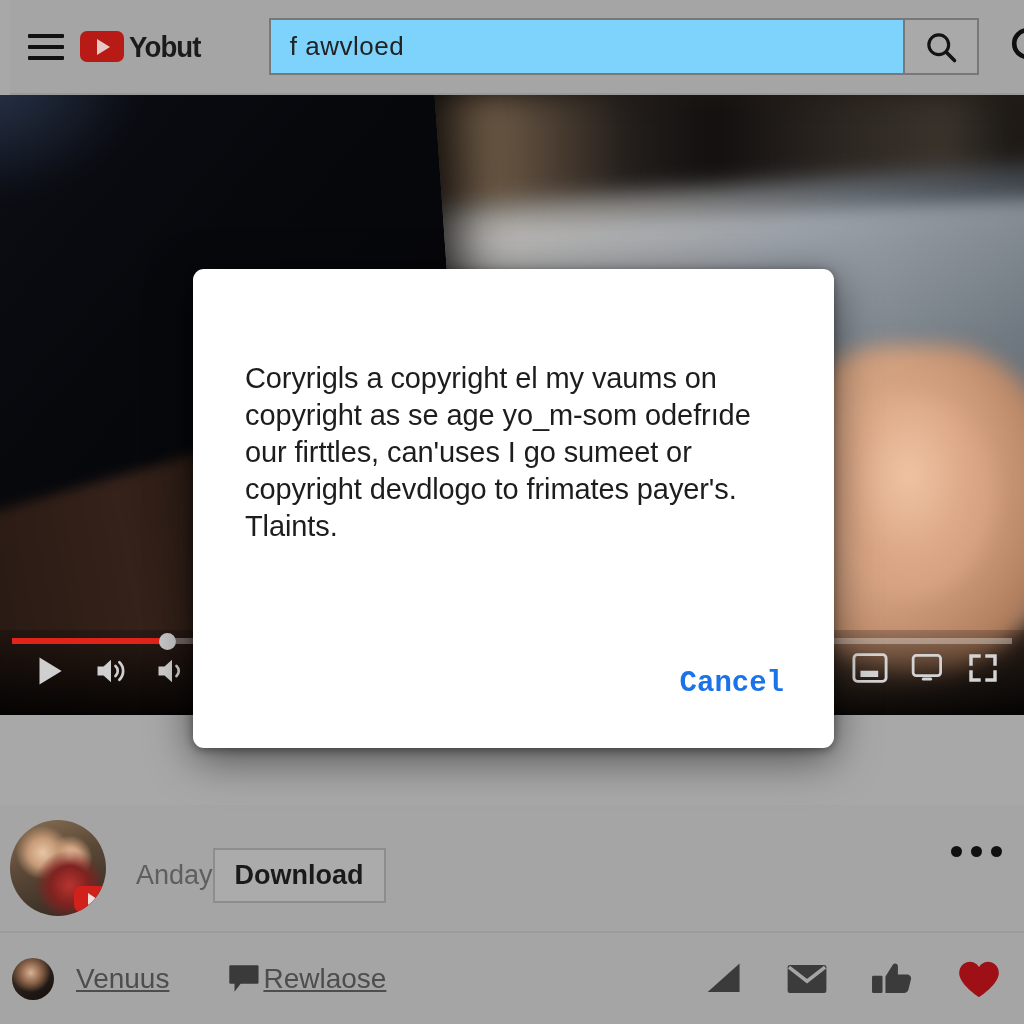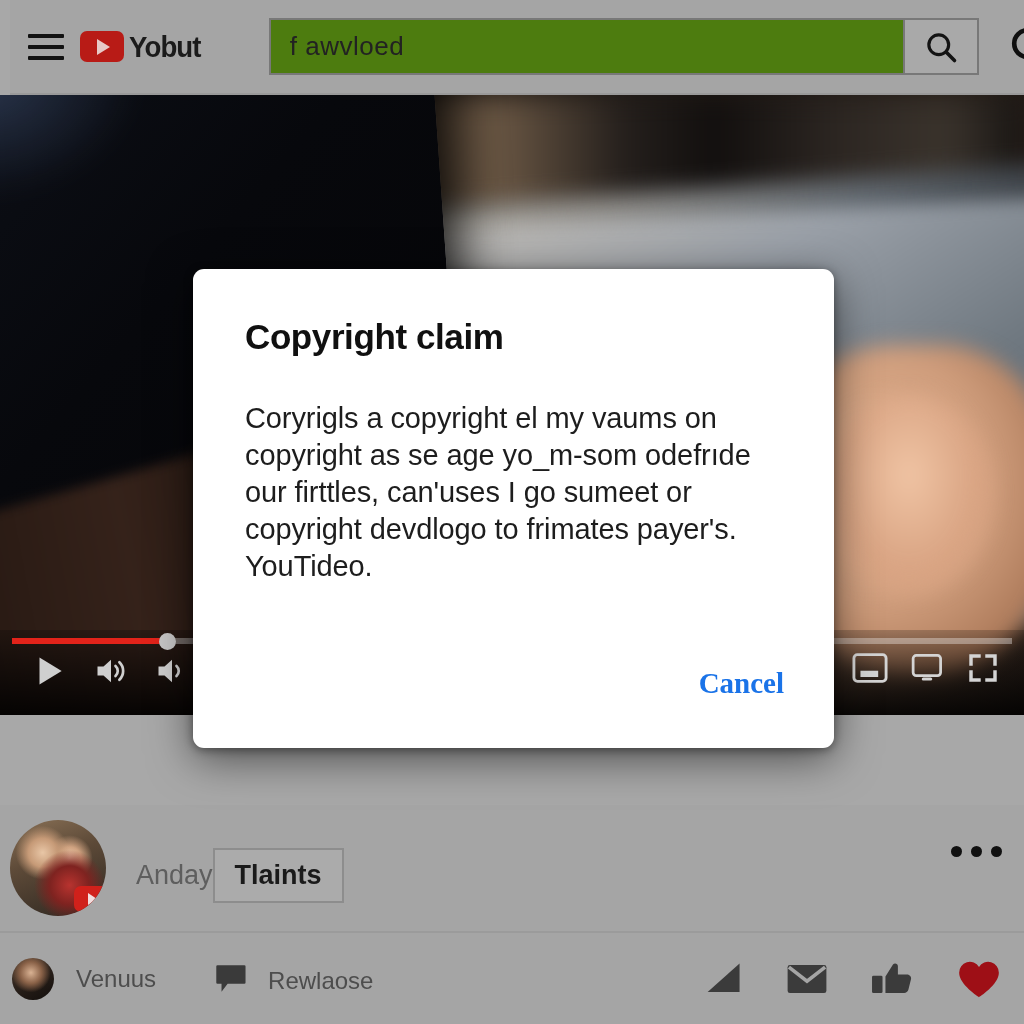--- a/index.html
+++ b/index.html
@@ -87,21 +87,21 @@
 
   .searchwrap {
     display: flex;
     align-items: stretch;
     height: 57px;
     margin-left: 36px;
   }
   .searchbox {
     width: 636px;
     border: 2px solid #787878;
-    background: #4d7c0f;
+    background: #7dd3fc;
     display: flex;
     align-items: center;
     padding-left: 19px;
   }
   .searchbox input {
     border: none;
     outline: none;
     background: transparent;
     font-size: 26px;
     color: #222;
@@ -420,28 +420,28 @@
   }
   .mini-avatar {
     width: 42px; height: 42px;
     border-radius: 50%;
     flex: 0 0 auto;
     background:
       radial-gradient(circle at 45% 35%, #d9b293 0%, #8a6248 30%, rgba(0,0,0,0) 55%),
       linear-gradient(150deg, #4a3b2e 0%, #241c17 60%, #120e0c 100%);
   }
   .bb-label {
-    font-size: 24px;
+    font-size: 28px;
     color: #4d4d4d;
     margin-left: 22px;
+    text-decoration: underline;
   }
   .bb-group {
     display: flex;
     align-items: flex-end;
-    gap: 18px;
     margin-left: 58px;
   }
   .bb-icons {
     margin-left: auto;
     display: flex;
     align-items: center;
     gap: 42px;
   }
   .bb-icons .ic { cursor: pointer; display:flex; align-items:center; }
 
@@ -482,21 +482,21 @@
     display: flex;
     gap: 20px;
   }
   .dlg-btn {
     background: none;
     border: none;
     color: #1a73e8;
     font-size: 29px;
     font-weight: bold;
     cursor: pointer;
-    font-family: Liberation Serif, serif;
+    font-family: Liberation Mono, monospace;
     padding: 4px 6px;
   }
 </style>
 </head>
 <body>
 
 <div id="app">
 
   <div class="header">
 
@@ -630,21 +630,21 @@
 
   <div class="inforow">
     <div class="avatar">
       <div class="badge">
           <div class="t"></div>
         </div>
     </div>
     <div class="info-main">
       <div class="info-sub">
         <div class="meta">Anday</div>
-        <button class="dlbtn">Tlaints</button>
+        <button class="dlbtn">Download</button>
       </div>
     </div>
     <div class="kebab">
       <i></i>
         <i></i>
         <i></i>
     </div>
   </div>
 
   <div class="bottombar">
@@ -679,20 +679,19 @@
       <div class="ic">
         <svg width="46" height="42" viewBox="0 0 24 22">
           <path fill="#9e0f16" d="M12 20.5S1.6 13.9 1.6 7.7A5.6 5.6 0 0 1 12 4.7 5.6 5.6 0 0 1 22.4 7.7c0 6.2-10.4 12.8-10.4 12.8z"></path>
         </svg>
       </div>
     </div>
   </div>
 
   <div class="scrim"></div>
   <div class="dialog">
-    <div class="dlg-title">Copyright claim</div>
-    <div class="dlg-body">Coryrigls a copyright el my vaums on copyright as se age yo_m-som odefrıde our firttles, can'uses I go sumeet or copyright devdlogo to frimates payer's. YouTideo.</div>
+    <div class="dlg-body">Coryrigls a copyright el my vaums on copyright as se age yo_m-som odefrıde our firttles, can'uses I go sumeet or copyright devdlogo to frimates payer's. Tlaints.</div>
     <div class="dlg-actions">
       <button class="dlg-btn" style="color: rgb(26, 115, 232);">Cancel</button>
     </div>
   </div>
 
 </div>
 
 </body></html>

